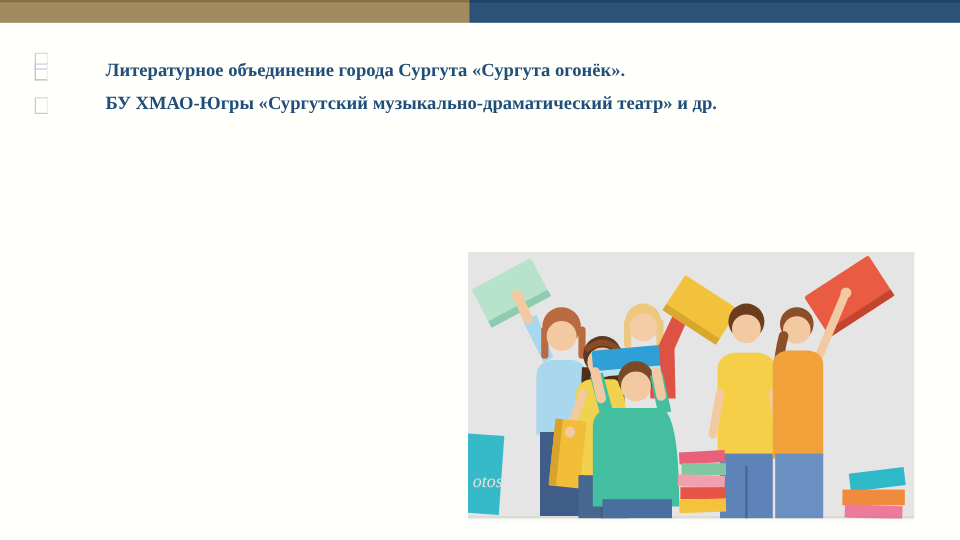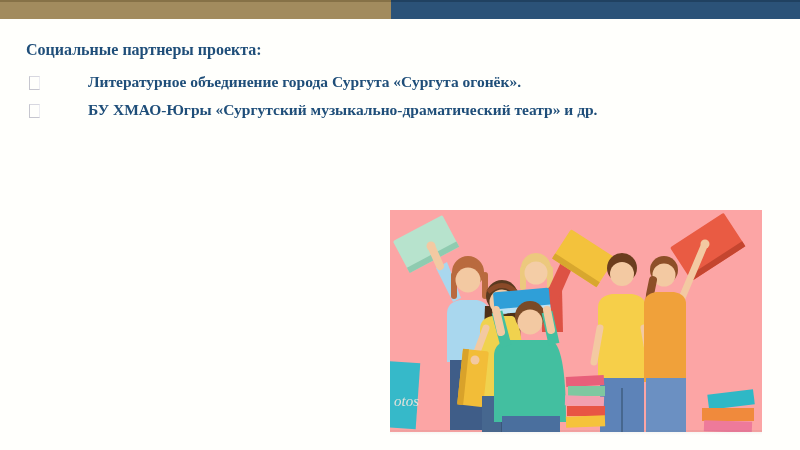--- a/index.html
+++ b/index.html
@@ -16,37 +16,36 @@
   .content{position:absolute;left:26px;top:40px;width:744px;color:#1f4e79;}
   .title{margin:0 0 13px 0;font-size:16px;font-weight:bold;line-height:19px;}
   .bullet{position:relative;margin:0 0 9px 0;font-size:15.5px;font-weight:bold;
           line-height:19px;text-indent:62px;}
   .bullet .glyph{
     position:absolute;left:3px;top:4px;width:9px;height:12px;
     border:1px solid #c6c6cf;border-right-color:#ececf2;border-top-color:#d8d8e0;
     background:transparent;
   }
   
-  .photo{position:absolute;left:390px;top:210px;width:372px;height:222px;background:#fca5a5;}
+  .photo{position:absolute;left:390px;top:210px;width:372px;height:222px;background:#e5e5e5;}
   .photo svg{display:block;}
   .photo-shadow{position:absolute;left:0;bottom:-3px;width:100%;height:5px;
     background:linear-gradient(to bottom,rgba(120,110,100,.10),rgba(120,110,100,0));}
 </style>
 </head>
 <body>
 
 <div class="slide">
 
   <div class="bar">
     <div class="bar-tan"></div>
     <div class="bar-blue"></div>
   </div>
 
   <div class="content">
-    <p class="title">Социальные партнеры проекта:</p>
 
     <p class="bullet">
       <span class="glyph"></span>
     </p>
     <p class="bullet">
       <span class="glyph"></span>
     </p>
     <p class="bullet">
       <span class="glyph"></span>
       <span>Литературное объединение города Сургута «Сургута огонёк».</span>

